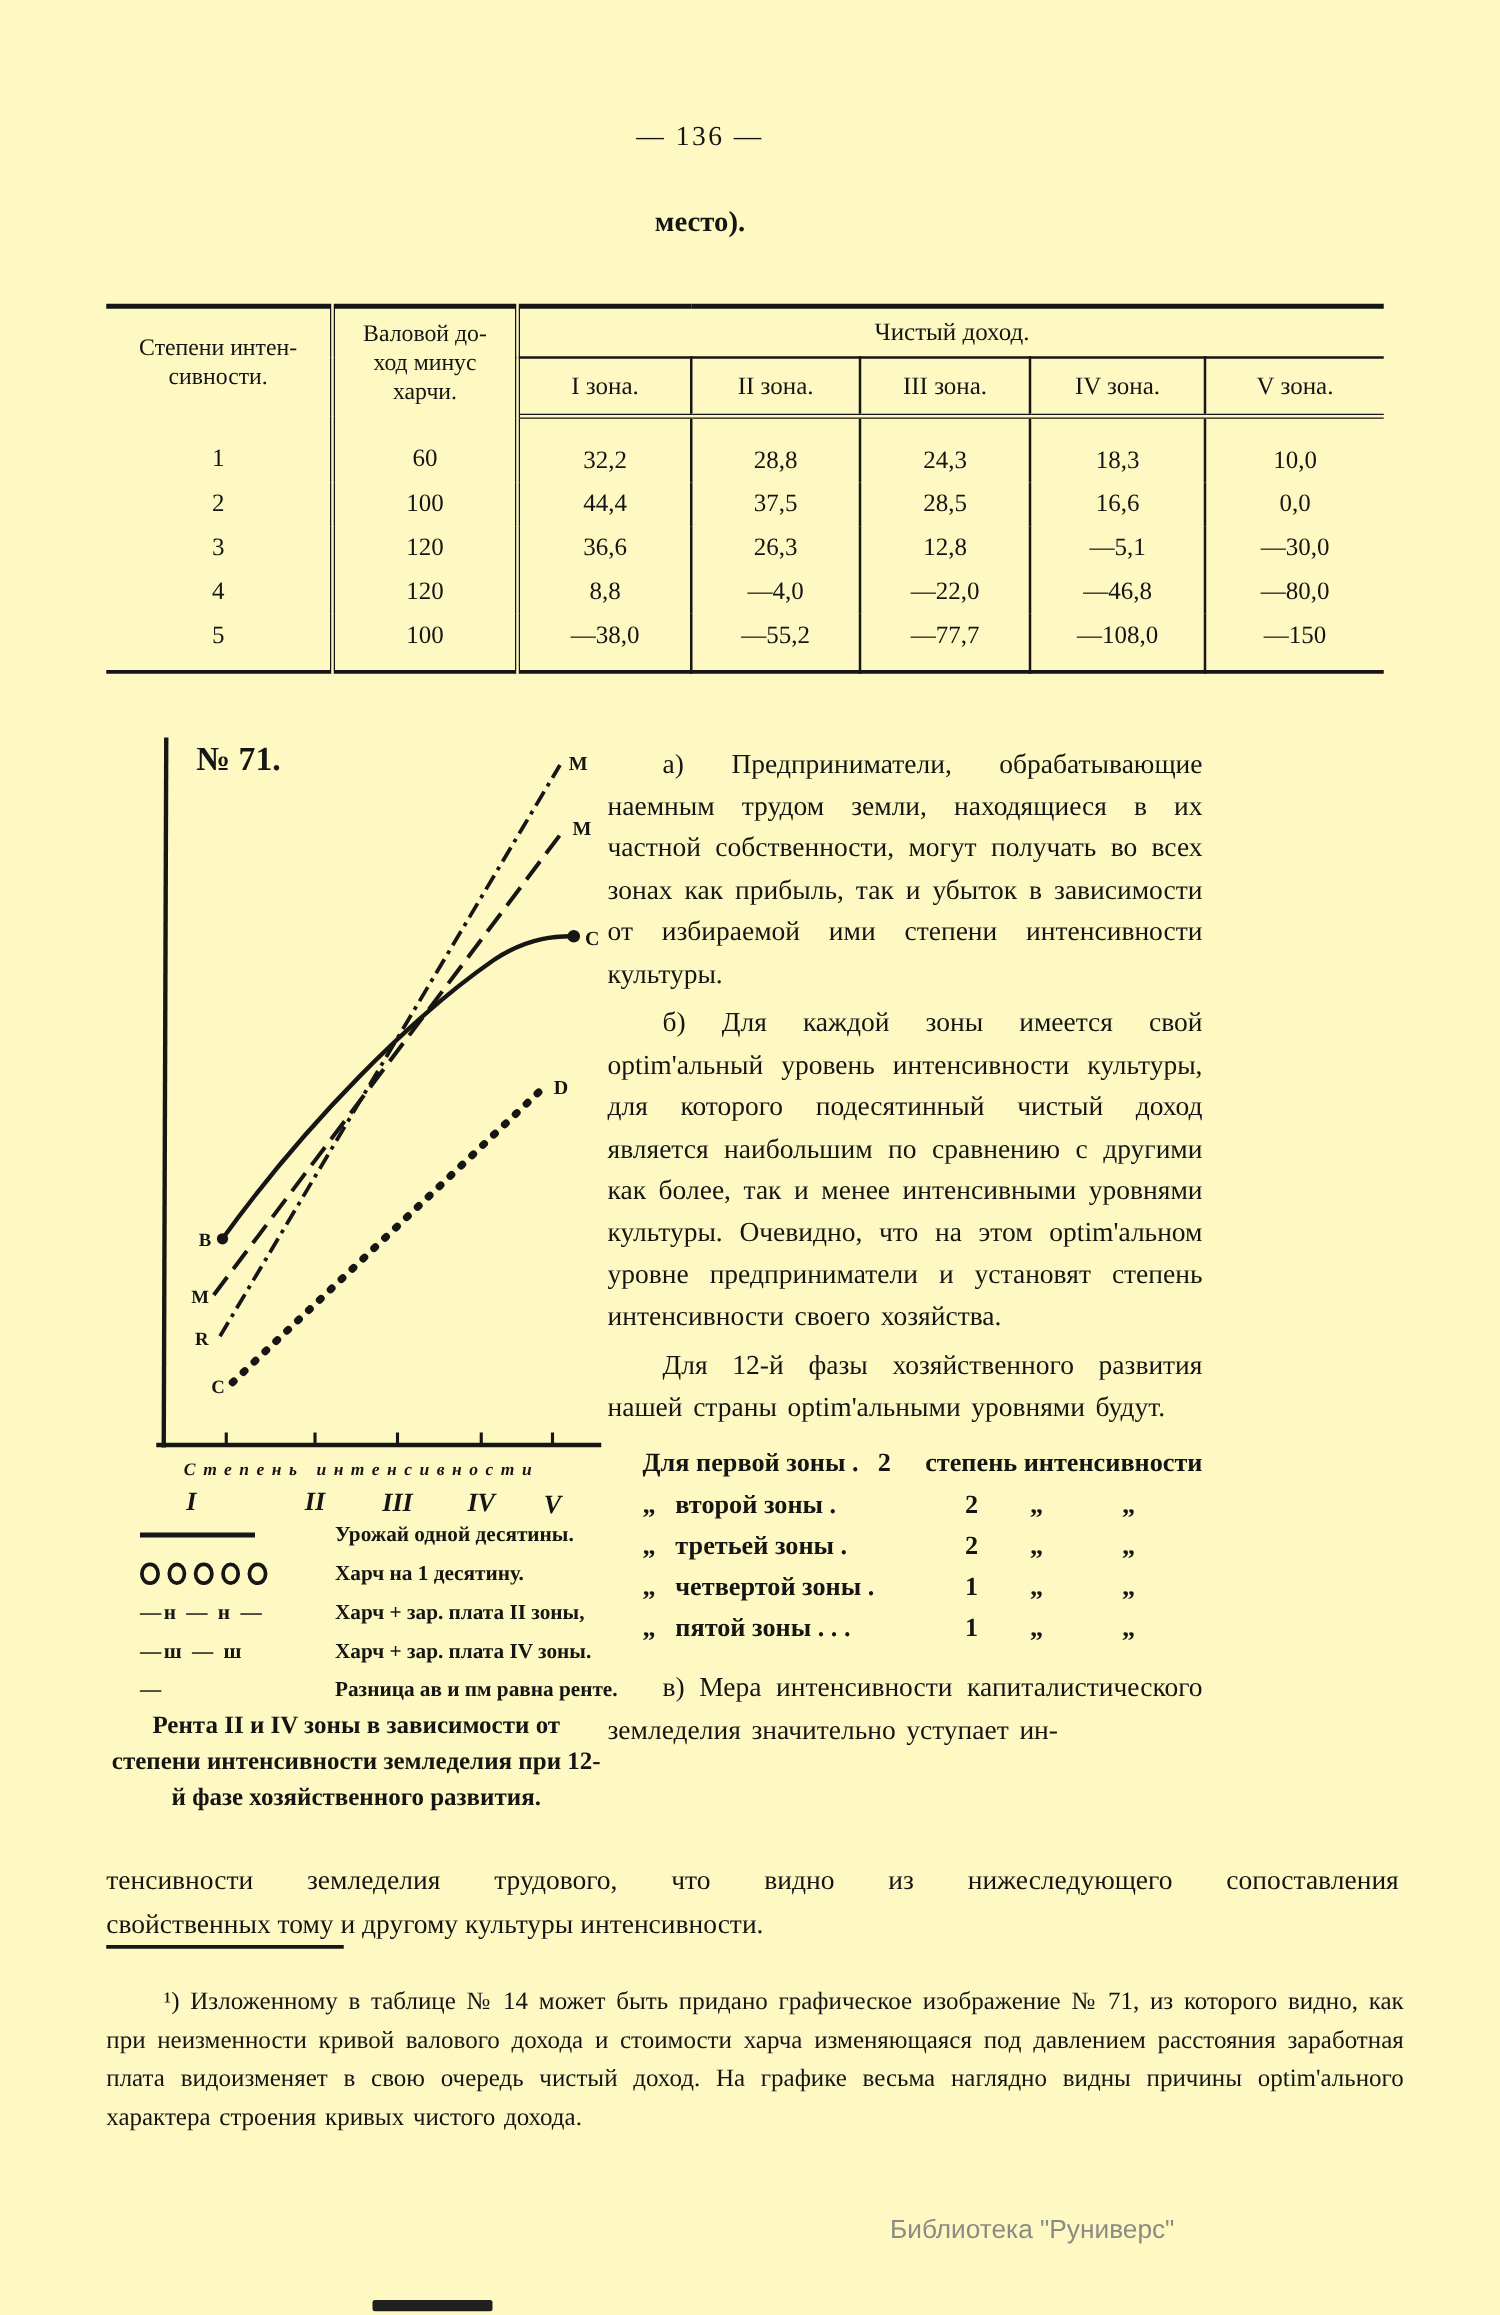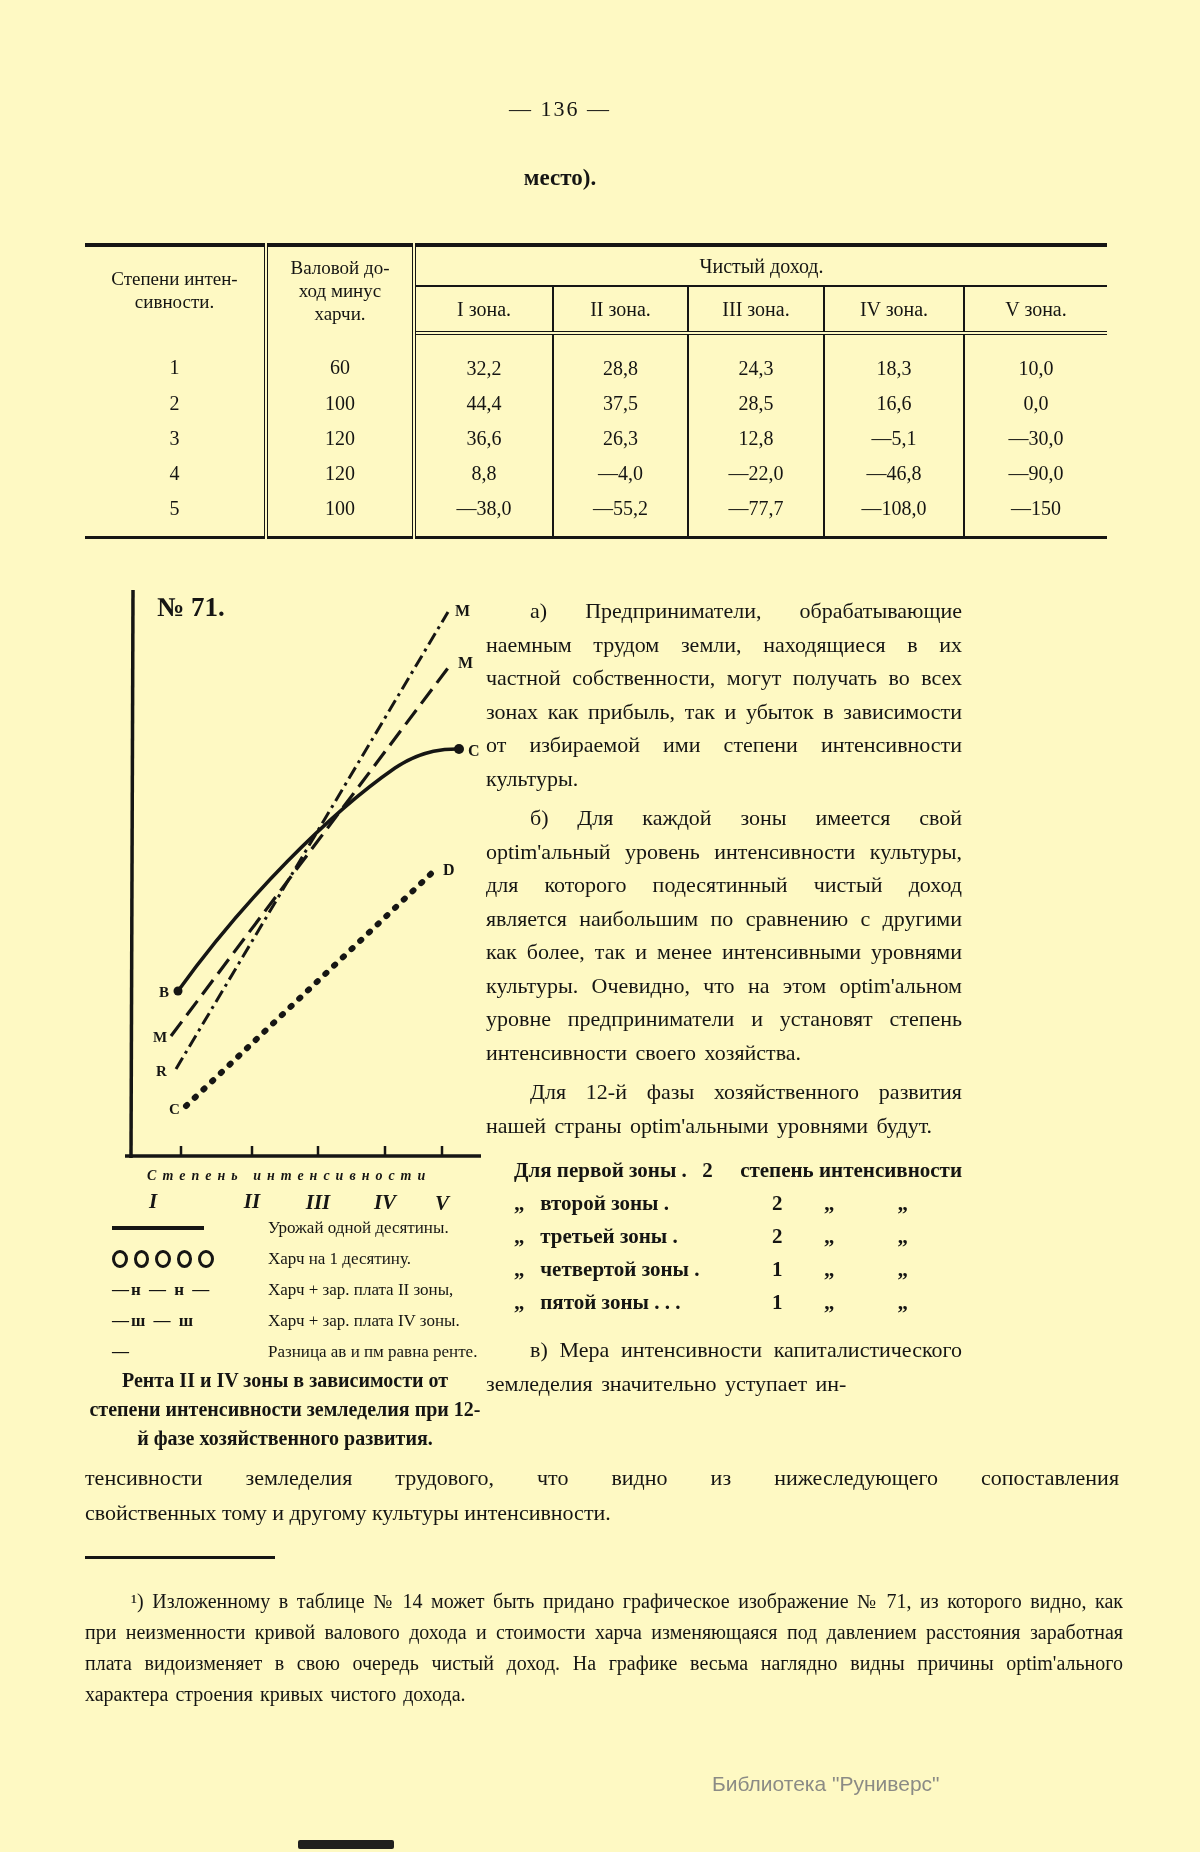--- a/index.html
+++ b/index.html
@@ -30,33 +30,33 @@
   td.last{border-right:none;}
   tr.first td{padding-top:16px;}
   tr.lastrow td{padding-bottom:10px;}
   
   .fig-svg{left:95px;top:568px;}
   .legend{left:112px;top:1212px;width:380px;}
   .lg-row{display:flex;align-items:center;height:31px;}
   .lg-sym{width:108px;flex:none;display:flex;align-items:center;font-size:17px;font-weight:700;letter-spacing:2px;white-space:pre;}
   .lg-line{width:92px;border-top:4px solid #161614;}
   .lg-circ i{display:inline-block;width:12px;height:12px;border:3px solid #161614;border-radius:50%;margin-right:6px;}
-  .lg-txt{margin-left:48px;font-size:17px;font-weight:400;white-space:nowrap;}
+  .lg-txt{margin-left:48px;font-size:17px;font-weight:700;white-space:nowrap;}
   .fig-caption{left:85px;top:1366px;width:400px;text-align:center;font-weight:700;font-size:20px;line-height:29px;}
   
   .rcol{left:486px;top:594px;width:476px;font-size:22px;line-height:33.5px;text-align:justify;}
   .rcol p{margin:0 0 6px 0;text-indent:44px;word-spacing:3px;}
   .zlist{margin:12px 0 14px 28px;font-size:21px;font-weight:700;line-height:33px;}
   .z-row{display:flex;}
   .z-label{width:258px;white-space:pre;}
   .z-val{width:52px;white-space:pre;}
   .z-unit{white-space:pre;}
   
   .fullw{left:85px;top:1460px;width:1034px;font-size:22px;line-height:35px;}
-  .fullw .j{text-align:justify;text-align-last:justify;}
+  .fullw .j{text-align:justify;text-align-last:justify;margin-top:26px;}
   .fn-rule{left:85px;top:1556px;width:190px;border-top:3px solid #161614;height:0;}
   .footnote{left:85px;top:1586px;width:1038px;font-size:20px;line-height:31px;text-align:justify;text-indent:46px;word-spacing:2px;}
   .watermark{left:712px;top:1772px;width:300px;font-family:"Liberation Sans","DejaVu Sans",sans-serif;
     font-size:21px;color:#8b8b85;font-weight:400;}
   .artifact{left:298px;top:1840px;width:96px;height:9px;background:#20201e;border-radius:2px;}
 </style>
 </head>
 <body>
 
 <div class="page">
@@ -121,21 +121,21 @@
         <td class="c">—5,1</td>
         <td class="c last">—30,0</td>
       </tr>
       <tr>
         <td class="c0">4</td>
         <td class="c1">120</td>
         <td class="c">8,8</td>
         <td class="c">—4,0</td>
         <td class="c">—22,0</td>
         <td class="c">—46,8</td>
-        <td class="c last">—90,0</td>
+        <td class="c last">—80,0</td>
       </tr>
       <tr class="lastrow">
         <td class="c0">5</td>
         <td class="c1">100</td>
         <td class="c">—38,0</td>
         <td class="c">—55,2</td>
         <td class="c">—77,7</td>
         <td class="c">—108,0</td>
         <td class="c last">—150</td>
       </tr>

